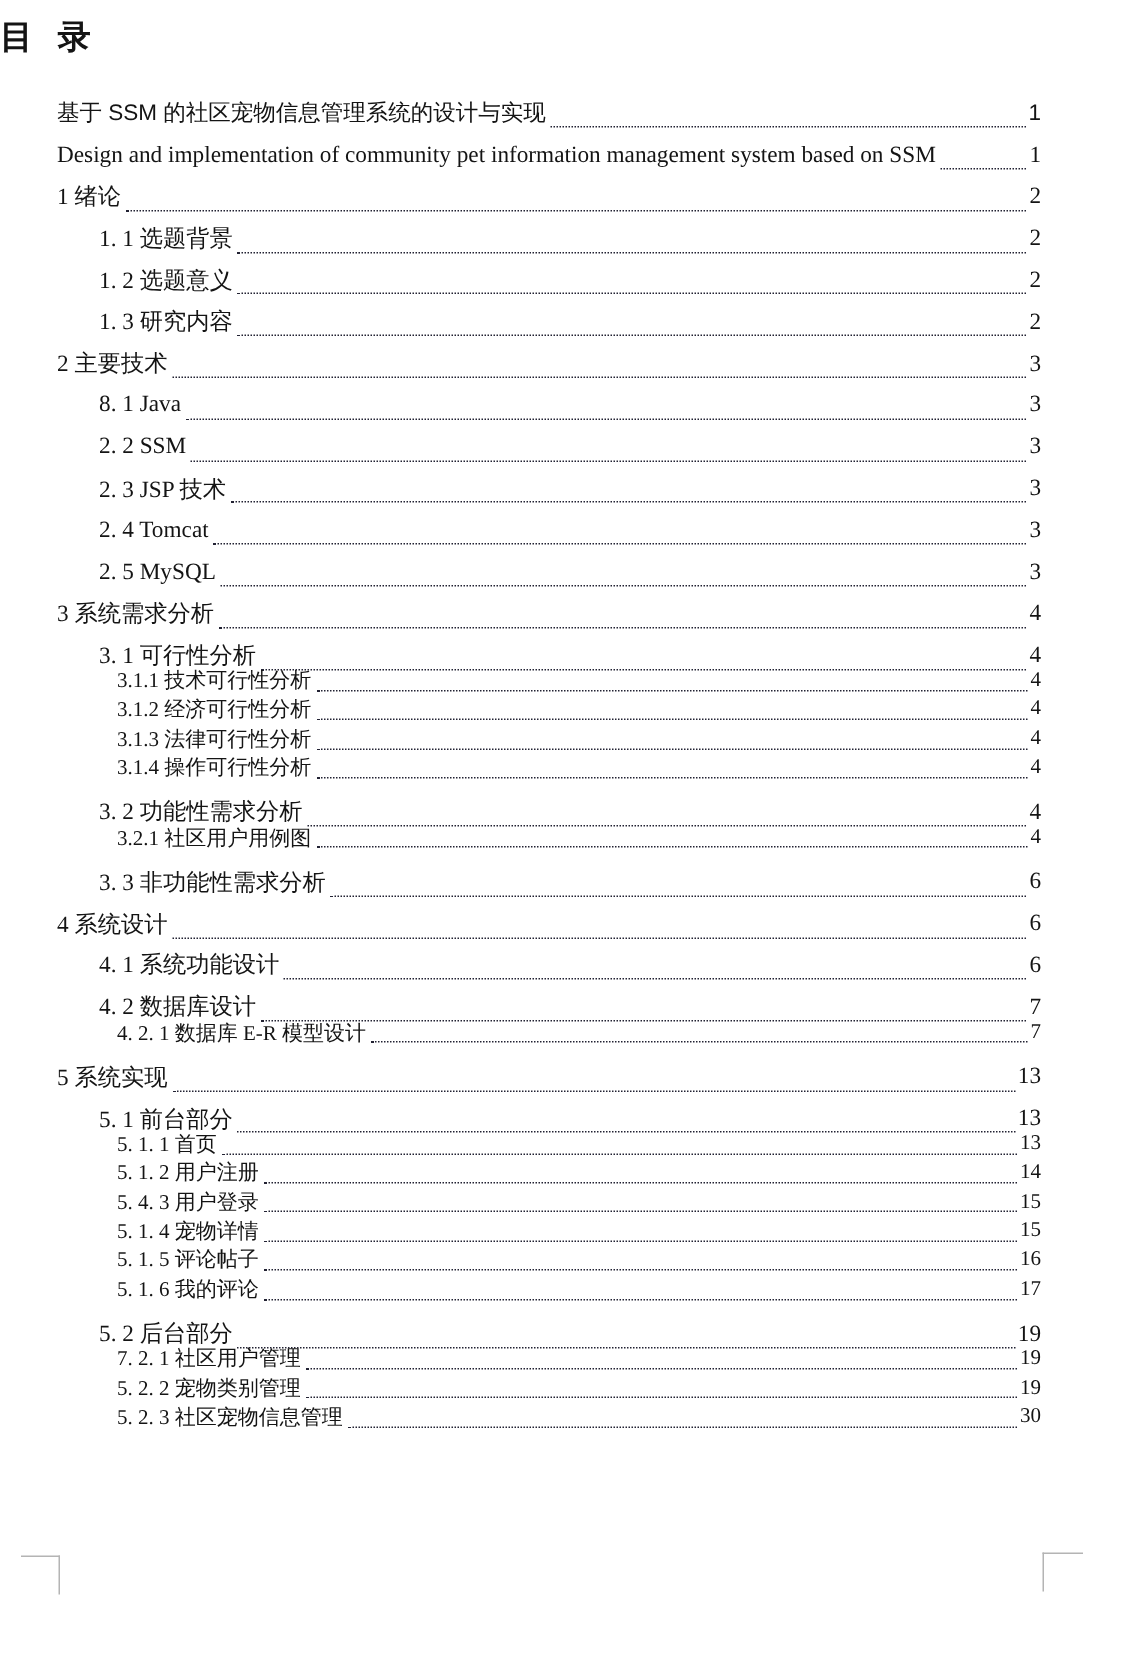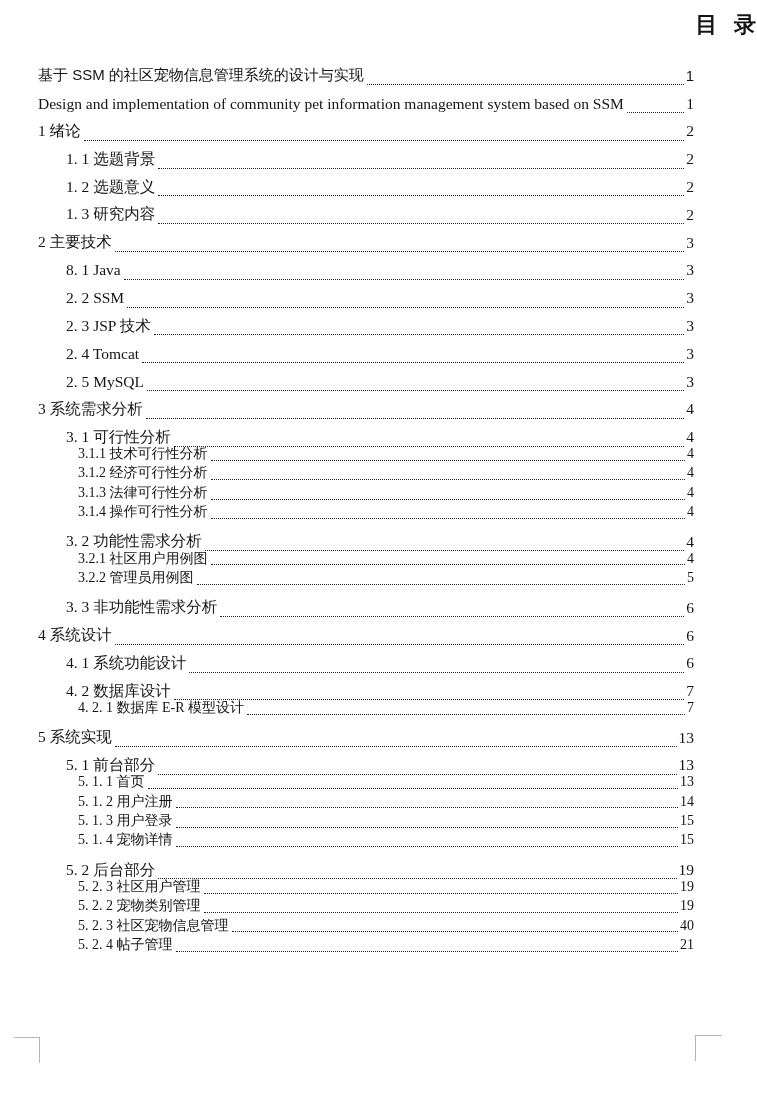--- a/index.html
+++ b/index.html
@@ -16,21 +16,21 @@
     overflow: hidden;
   }
   .doc {
     position: absolute;
     inset: 0;
   }
   .doc-title {
     margin-top: 10px;
     height: 30px;
     line-height: 30px;
-    text-align: right;
+    text-align: left;
     font-size: 22px;
     font-weight: bold;
     word-spacing: 9px;
     letter-spacing: 1px;
   }
   .toc {
     padding: 22px 63px 0 38px;
   }
   .row {
     display: flex;
@@ -177,25 +177,20 @@
       <div class="row l1">
     <span class="label">3. 2 功能性需求分析</span>
     <span class="dots"></span>
     <span class="page-num">4</span>
   </div>
       <div class="row l2">
     <span class="label">3.2.1 社区用户用例图</span>
     <span class="dots"></span>
     <span class="page-num">4</span>
   </div>
-      <div class="row l2">
-    <span class="label">3.2.2 管理员用例图</span>
-    <span class="dots"></span>
-    <span class="page-num">5</span>
-  </div>
       <div class="row l1">
     <span class="label">3. 3 非功能性需求分析</span>
     <span class="dots"></span>
     <span class="page-num">6</span>
   </div>
       <div class="row l0">
     <span class="label">4 系统设计</span>
     <span class="dots"></span>
     <span class="page-num">6</span>
   </div>
@@ -228,53 +223,58 @@
     <span class="label">5. 1. 1 首页</span>
     <span class="dots"></span>
     <span class="page-num">13</span>
   </div>
       <div class="row l2">
     <span class="label">5. 1. 2 用户注册</span>
     <span class="dots"></span>
     <span class="page-num">14</span>
   </div>
       <div class="row l2">
-    <span class="label">5. 1. 3 用户登录</span>
+    <span class="label">5. 4. 3 用户登录</span>
     <span class="dots"></span>
     <span class="page-num">15</span>
   </div>
       <div class="row l2">
     <span class="label">5. 1. 4 宠物详情</span>
     <span class="dots"></span>
     <span class="page-num">15</span>
   </div>
+      <div class="row l2">
+    <span class="label">5. 1. 5 评论帖子</span>
+    <span class="dots"></span>
+    <span class="page-num">16</span>
+  </div>
+      <div class="row l2">
+    <span class="label">5. 1. 6 我的评论</span>
+    <span class="dots"></span>
+    <span class="page-num">17</span>
+  </div>
       <div class="row l1">
     <span class="label">5. 2 后台部分</span>
     <span class="dots"></span>
     <span class="page-num">19</span>
   </div>
       <div class="row l2">
-    <span class="label">5. 2. 3 社区用户管理</span>
+    <span class="label">7. 2. 1 社区用户管理</span>
     <span class="dots"></span>
     <span class="page-num">19</span>
   </div>
       <div class="row l2">
     <span class="label">5. 2. 2 宠物类别管理</span>
     <span class="dots"></span>
     <span class="page-num">19</span>
   </div>
       <div class="row l2">
     <span class="label">5. 2. 3 社区宠物信息管理</span>
     <span class="dots"></span>
-    <span class="page-num">40</span>
-  </div>
-      <div class="row l2">
-    <span class="label">5. 2. 4 帖子管理</span>
-    <span class="dots"></span>
-    <span class="page-num">21</span>
+    <span class="page-num">30</span>
   </div>
     </div>
 
   <div class="crop crop-left-h"></div>
   <div class="crop crop-left-v"></div>
   <div class="crop crop-right-h"></div>
   <div class="crop crop-right-v"></div>
 </div>
 
 </body></html>

